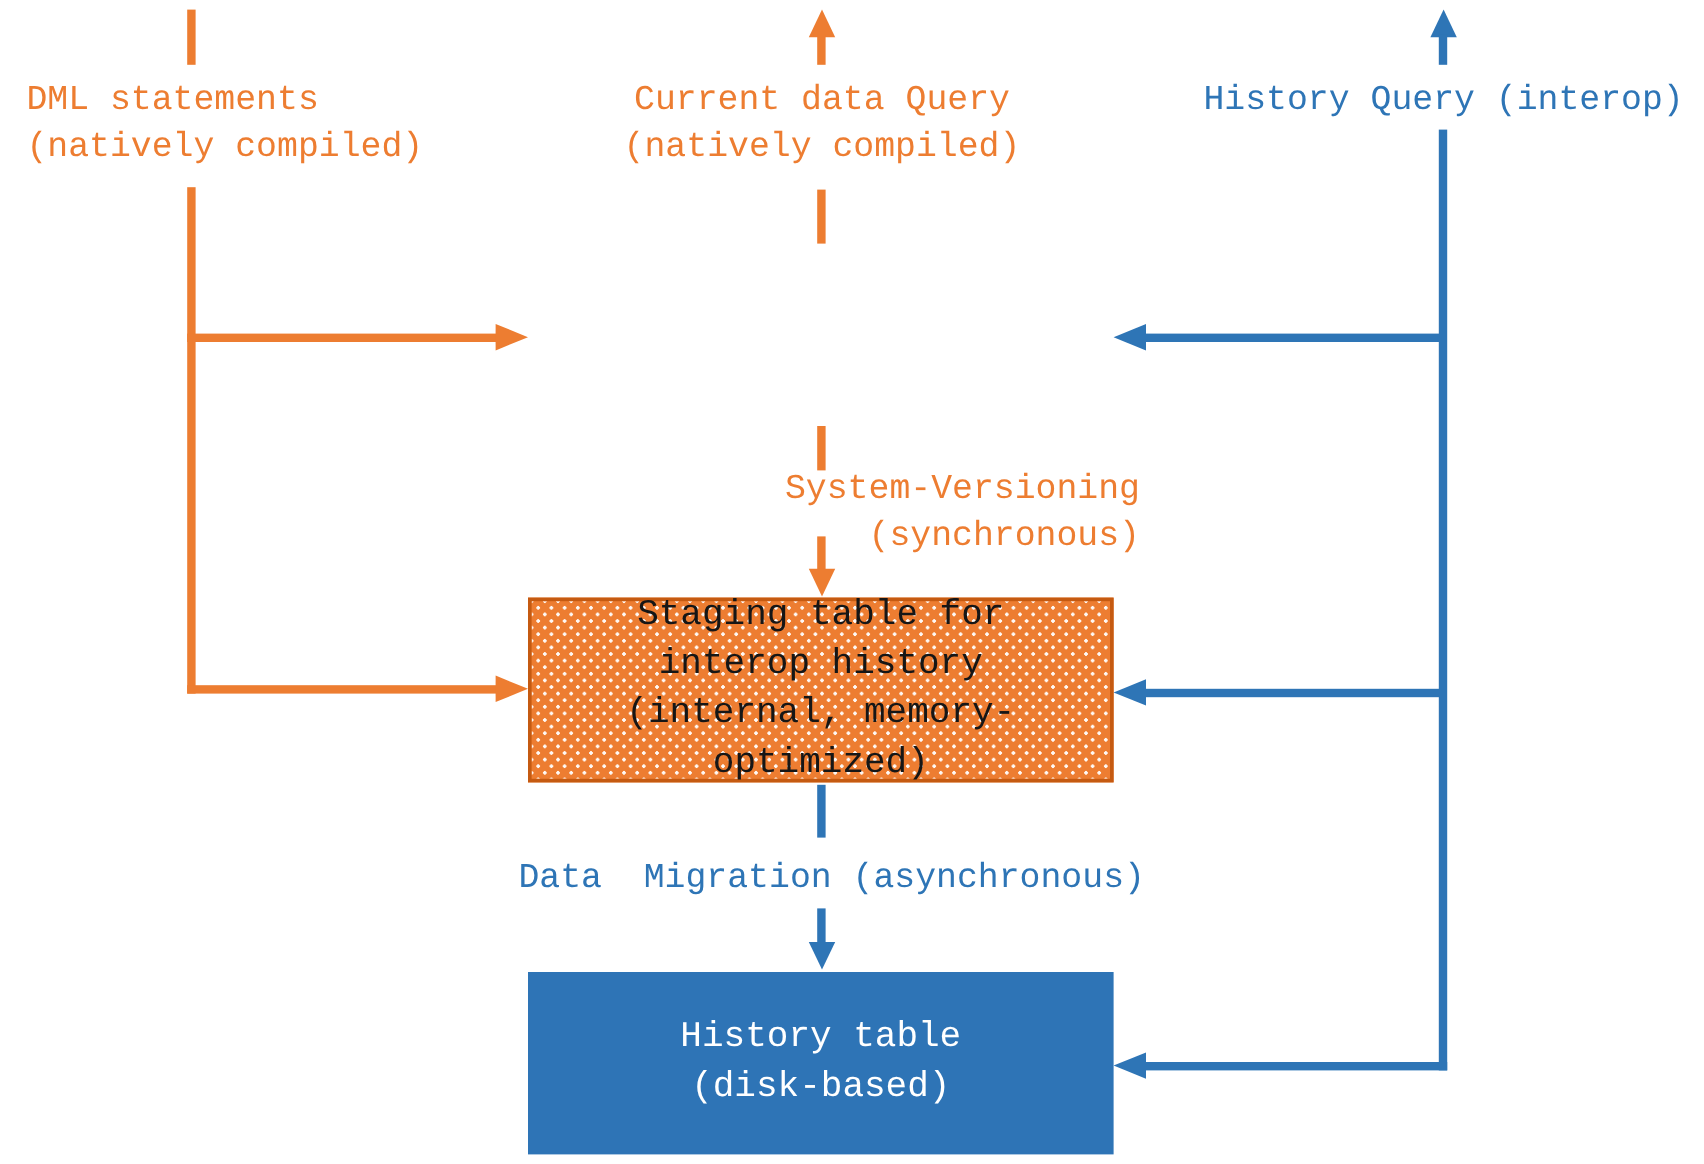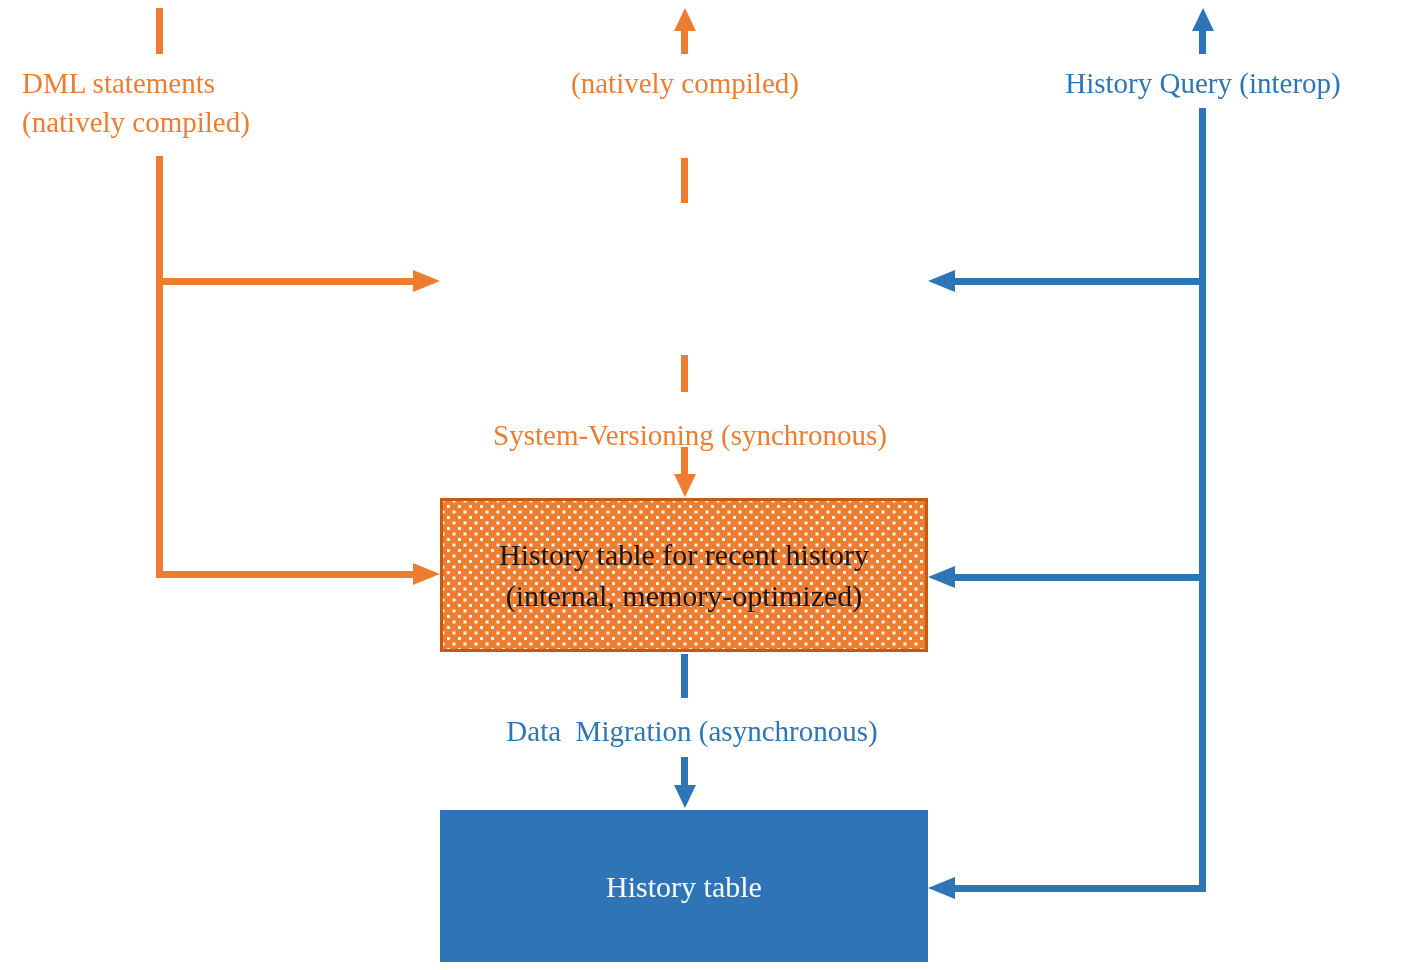--- a/index.html
+++ b/index.html
@@ -1,18 +1,18 @@
 <!DOCTYPE html>
 <html><head>
 <meta charset="utf-8">
 <style>
   html,body{margin:0;padding:0;background:#fff;}
   .canvas{
     position:relative;width:1420px;height:970px;background:#ffffff;overflow:hidden;
-    font-family:Liberation Serif, serif;
+    font-family:Liberation Mono, monospace;
   }
   
   .seg{position:absolute;}
   .c-or{color:#ED7D31;}
   .c-bl{color:#2E75B6;}
   .fill-or{background:#ED7D31;}
   .fill-bl{background:#2E75B6;}
   
   .ar{position:absolute;width:0;height:0;}
   .ar.right{border-top:11px solid transparent;border-bottom:11px solid transparent;border-left:27px solid currentColor;}
@@ -63,43 +63,45 @@
   <div class="seg fill-or" style="left:156px;top:278px;width:260px;height:7px;"></div>
   <div class="ar right c-or" style="left:413px;top:270px;"></div>
 
   <div class="seg fill-or" style="left:156px;top:571px;width:260px;height:7px;"></div>
   <div class="ar right c-or" style="left:413px;top:563px;"></div>
 
   <div class="ar up c-or" style="left:674px;top:8px;"></div>
   <div class="seg fill-or" style="left:681px;top:29px;width:7px;height:25px;"></div>
 
   <div class="lbl c-or center" style="left:440px;top:64px;width:490px;">
+    <div>Current data Query</div>
     <div>(natively compiled)</div>
   </div>
 
   <div class="seg fill-or" style="left:681px;top:158px;width:7px;height:45px;"></div>
 
 
   <div class="seg fill-or" style="left:681px;top:355px;width:7px;height:37px;"></div>
-  <div class="lbl c-or center" style="left:430px;top:416px;width:520px;">System-Versioning (synchronous)</div>
+  <div class="lbl c-or center" style="left:430px;top:388px;width:520px;text-align:right;">System-Versioning (synchronous)</div>
   <div class="seg fill-or" style="left:681px;top:447px;width:7px;height:29px;"></div>
   <div class="ar down c-or" style="left:674px;top:474px;"></div>
 
   <div class="box box-staging">
-    <div class="bl">History table for recent history</div>
+    <div class="bl">Staging table for interop history</div>
     <div class="bl">(internal, memory-optimized)</div>
   </div>
 
   <div class="seg fill-bl" style="left:681px;top:654px;width:7px;height:44px;"></div>
   <div class="lbl c-bl center pre" style="left:432px;top:712px;width:520px;">Data  Migration (asynchronous)</div>
   <div class="seg fill-bl" style="left:681px;top:757px;width:7px;height:29px;"></div>
   <div class="ar down c-bl" style="left:674px;top:785px;"></div>
 
   <div class="box box-history">
     <div class="bl">History table</div>
+    <div class="bl">(disk-based)</div>
   </div>
 
   <div class="ar up c-bl" style="left:1192px;top:8px;"></div>
   <div class="seg fill-bl" style="left:1199px;top:29px;width:7px;height:25px;"></div>
 
   <div class="lbl c-bl center" style="left:1000px;top:64px;width:406px;">History Query (interop)</div>
 
   <div class="seg fill-bl" style="left:1199px;top:108px;width:7px;height:784px;"></div>
 
   <div class="seg fill-bl" style="left:954px;top:278px;width:246px;height:7px;"></div>

